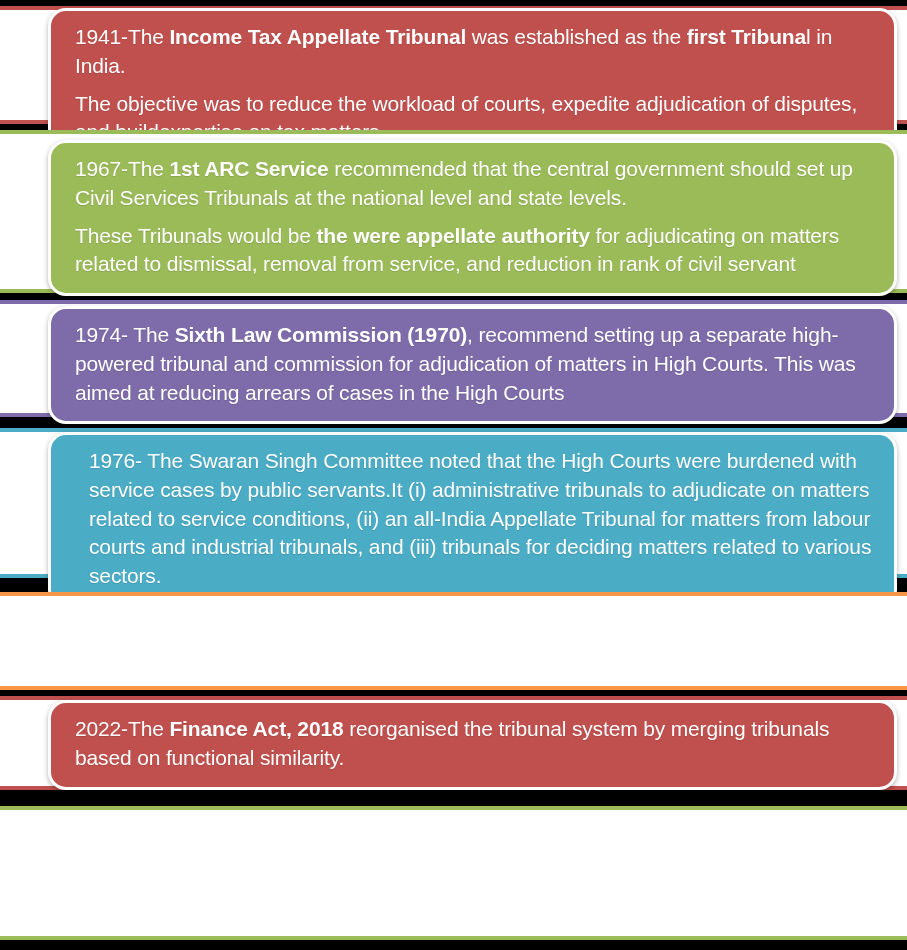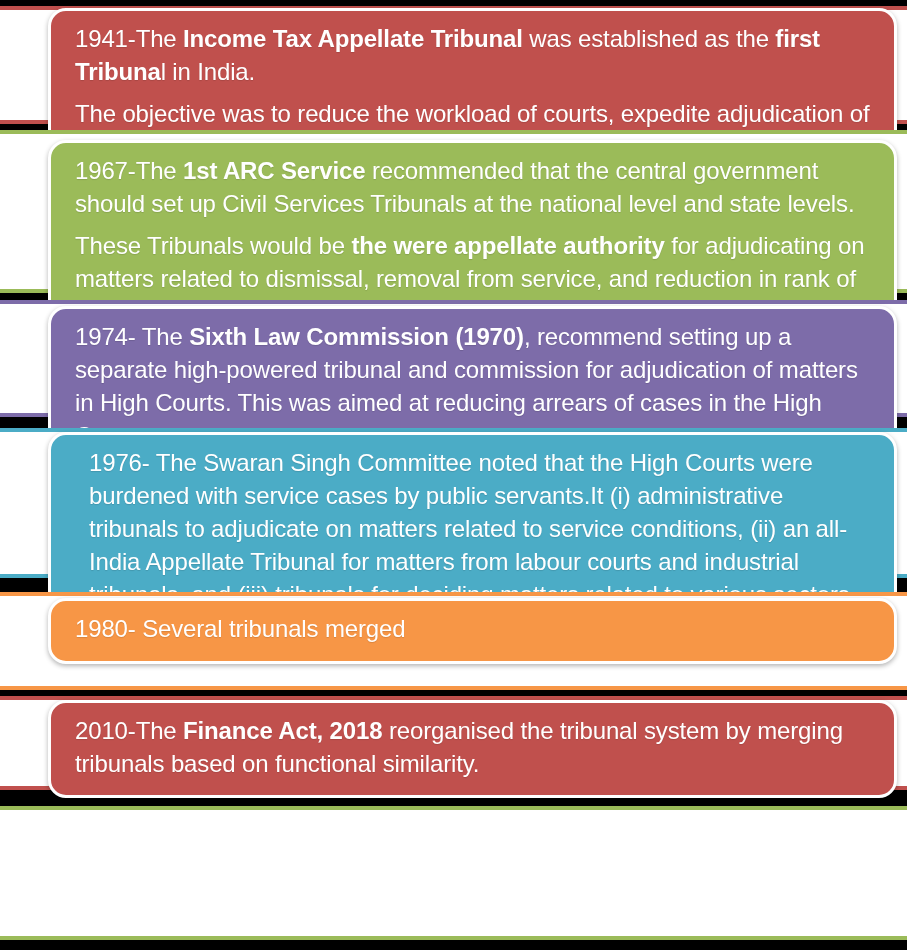--- a/index.html
+++ b/index.html
@@ -50,21 +50,21 @@
     box-sizing: border-box;
     border-radius: 18px;
     padding: 12px 18px 14px 24px;
     color: #ffffff;
     box-shadow: 0 2px 5px rgba(0,0,0,0.30);
     border: 3px solid #ffffff;
   }
 
   .card p {
     margin: 0 0 9px 0;
-    font-size: 24px;
+    font-size: 21px;
     line-height: 1.37;
     letter-spacing: -0.15px;
     font-weight: 400;
     color: #ffffff;
     text-shadow: 0 1px 1px rgba(0,0,0,0.12);
   }
   .card p:last-child { margin-bottom: 0; }
 
   .card b {
     font-weight: 700;
@@ -95,26 +95,23 @@
       </div>
     </div>
     <div class="entry" style="top: 0px; height: 950px;">
       <div class="frame" style="top: 428px; height: 150px; border-color: rgb(75, 172, 198);"></div>
       <div class="card" style="top: 432px; min-height: 128px; background: rgb(75, 172, 198); padding-left: 38px;">
         <p><span>1976- The Swaran Singh Committee noted that the High Courts were burdened with service cases by public servants.It  (i) administrative tribunals to adjudicate on matters related to service conditions, (ii) an all-India Appellate Tribunal for matters from labour courts and industrial tribunals, and (iii) tribunals for deciding matters related to various sectors.</span></p>
       </div>
     </div>
     <div class="entry" style="top: 0px; height: 950px;">
       <div class="frame" style="top: 592px; height: 98px; border-color: rgb(247, 150, 70);"></div>
-      <div class="card" style="top: 598px; min-height: 66px; background: rgb(247, 150, 70);">
-        <p><span>1980- Several tribunals merged</span></p>
-      </div>
     </div>
     <div class="entry" style="top: 0px; height: 950px;">
       <div class="frame" style="top: 696px; height: 94px; border-color: rgb(192, 80, 77);"></div>
       <div class="card" style="top: 700px; min-height: 70px; background: rgb(192, 80, 77);">
-        <p><span>2010-The </span><b>Finance Act, 2018</b><span> reorganised the tribunal system by merging tribunals based on functional similarity.</span></p>
+        <p><span>2022-The </span><b>Finance Act, 2018</b><span> reorganised the tribunal system by merging tribunals based on functional similarity.</span></p>
       </div>
     </div>
     <div class="entry" style="top: 0px; height: 950px;">
       <div class="frame" style="top: 806px; height: 134px; border-color: rgb(155, 187, 89);"></div>
     </div>
   </div>
 
 </body></html>

